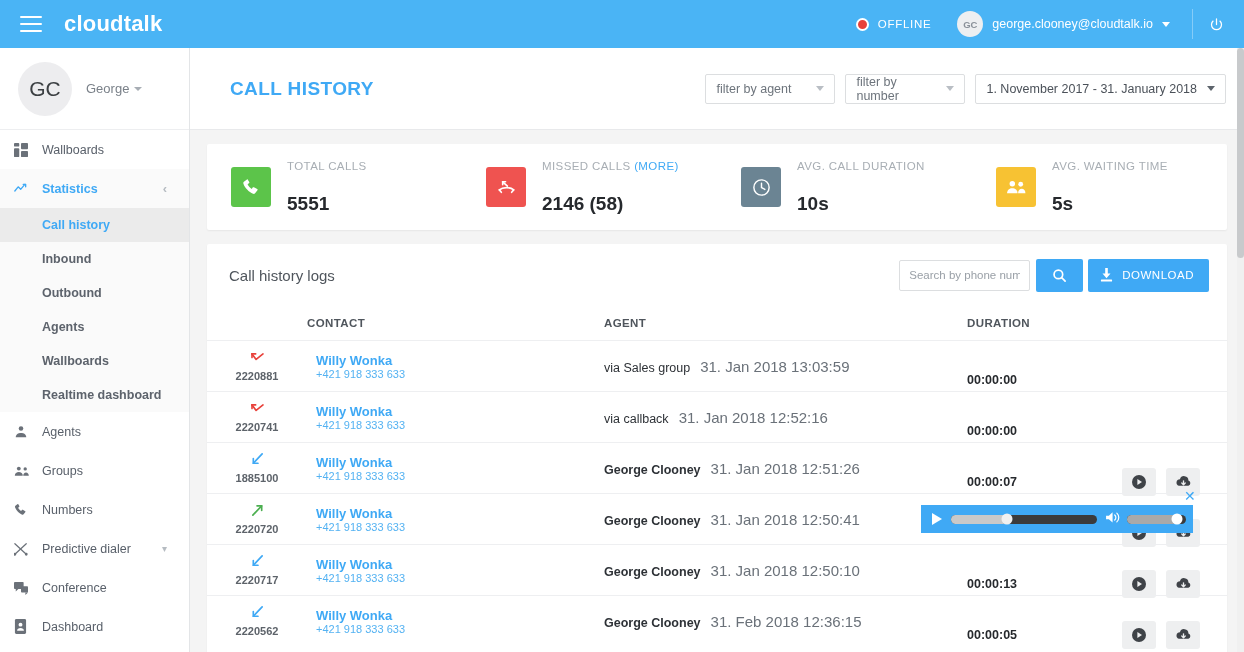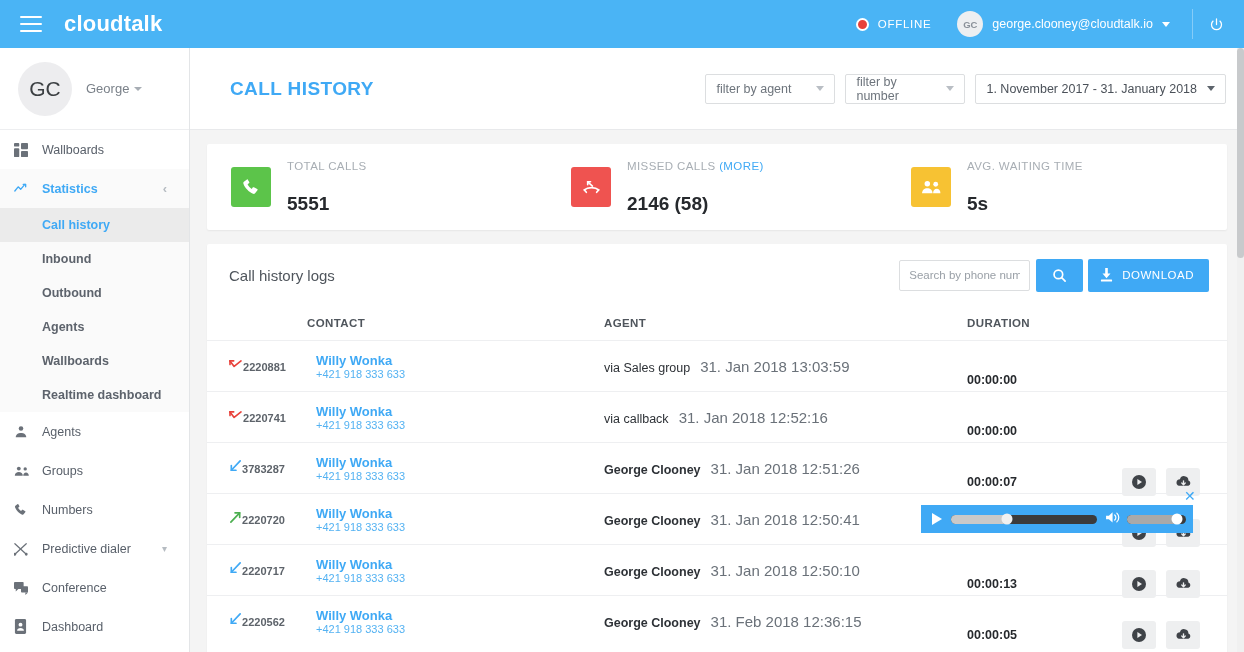--- a/index.html
+++ b/index.html
@@ -159,21 +159,21 @@
   .th-id { width: 100px; }
   .th-contact { width: 297px; }
   .th-agent { width: 363px; }
   .th-dur { flex: 1; }
 
   .row {
     height: 51px; display: flex; align-items: center;
     border-top: 1px solid #eeeff1; position: relative;
   }
   .c-id {
-    width: 100px; display: flex; align-items: center;
+    width: 100px; display: flex; flex-direction: column; align-items: center;
     justify-content: center;
   }
   .c-id .num { font-size: 11px; color: #5d636a; font-weight: bold; margin-top: 2px; }
   .c-contact { width: 297px; display: flex; align-items: baseline; flex-direction: column; }
   .c-name { color: #3fa9f5; font-size: 13px; font-weight: bold; }
   .c-phone { color: #54b2f2; font-size: 11px; margin-left: 9px; }
   .c-agent { width: 363px; display: flex; align-items: baseline; text-align: right; }
   .agent-name { font-size: 12.5px; color: #2d3136; }
   .agent-name.bold { font-weight: bold; }
   .agent-time { font-size: 15px; color: #6a7179; margin-left: 10px; }
@@ -417,20 +417,32 @@
               <path d="M7 5 h3"></path>
               <path d="M7 5 v3"></path>
           </svg>
         </div>
         <div>
           <div class="stat-label"><span>MISSED CALLS</span> <span class="stat-more">(MORE)</span></div>
           <div class="stat-value">2146 (58)</div>
         </div>
       </div>
 
+      <div class="stat">
+        <div class="stat-icon" style="background:#6b8493;">
+          <svg width="21" height="21" viewBox="0 0 22 22" fill="none" stroke="#fff" stroke-width="1.5">
+              <circle cx="11" cy="11" r="8"></circle>
+              <path d="M11 6.5 V11 L14.5 13" stroke-linecap="round"></path>
+            </svg>
+        </div>
+        <div>
+          <div class="stat-label">AVG. CALL DURATION</div>
+          <div class="stat-value">10s</div>
+        </div>
+      </div>
 
       <div class="stat">
         <div class="stat-icon" style="background:#f7c233;">
           <svg width="21" height="16" viewBox="0 0 20 14" fill="#fff">
               <circle cx="6" cy="4" r="2.6"></circle>
               <circle cx="14" cy="4.4" r="2.3"></circle>
               <path d="M1 13c0-3.1 2.3-4.8 5-4.8S11 9.9 11 13z"></path>
               <path d="M11.5 13c0-2.7 1.5-4.3 3.5-4.3s3.5 1.6 3.5 4.3z"></path>
             </svg>
         </div>
@@ -518,21 +530,21 @@
       </div>
 
       <div class="row">
         <div class="c-id">
           <span>
             <svg width="13" height="13" viewBox="0 0 14 14" fill="none" stroke="#3fa9f5" stroke-width="1.8" stroke-linecap="round" stroke-linejoin="round">
                 <path d="M12 1 L2.5 11"></path>
                 <path d="M2.5 6 v5 h5"></path>
               </svg>
           </span>
-          <span class="num">3783287</span>
+          <span class="num">1885100</span>
         </div>
         <div class="c-contact">
           <span class="c-name">Willy Wonka</span>
           <span class="c-phone">+421 918 333 633</span>
         </div>
         <div class="c-agent">
           <span class="agent-name bold">George Clooney</span>
           <span class="agent-time">31. Jan 2018 12:51:26</span>
         </div>
         <div class="c-dur">

